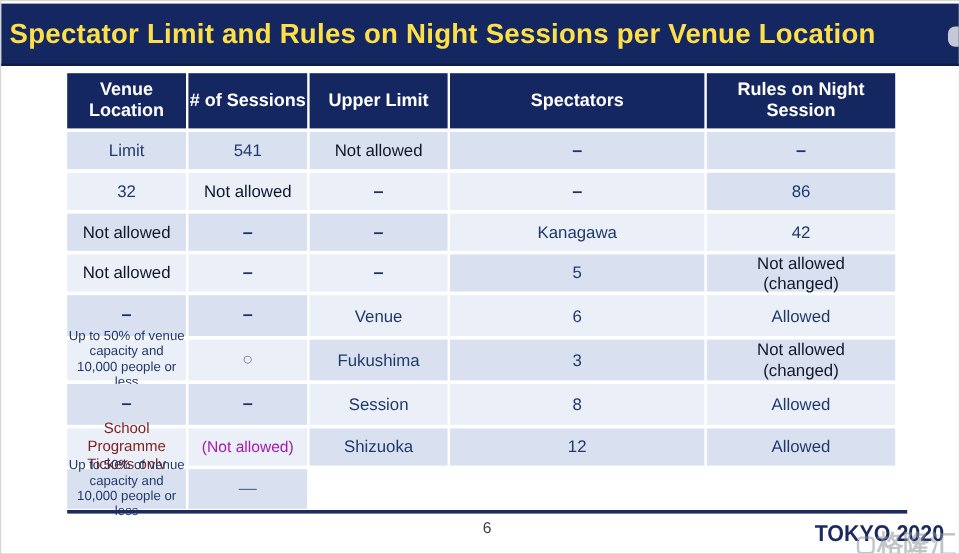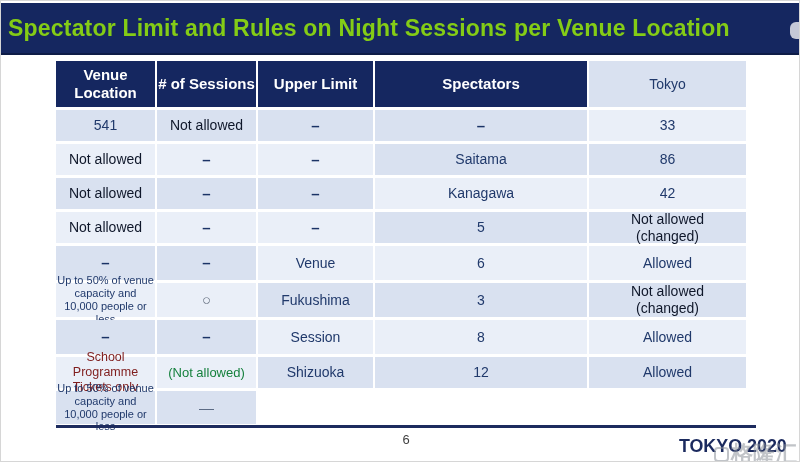--- a/index.html
+++ b/index.html
@@ -7,21 +7,21 @@
     position:relative;width:800px;height:462px;background:#ffffff;
     font-family:"Liberation Sans","DejaVu Sans",sans-serif;
     border:1px solid #d6d6d6;box-sizing:border-box;overflow:hidden;
   }
   .title-bar{
     position:absolute;left:0;top:2px;width:800px;height:50px;
     background:#152760;border-bottom:2px solid #0e1c47;
     display:flex;align-items:center;
   }
   .title-bar h1{
-    margin:0;padding-left:7px;color:#84cc16;font-size:23px;font-weight:bold;
+    margin:0;padding-left:7px;color:#fde047;font-size:23px;font-weight:bold;
     letter-spacing:0.2px;white-space:nowrap;
   }
   .tbl{
     position:absolute;left:55px;top:60px;width:690px;
     display:grid;
     grid-template-columns:99px 99px 115px 212px 157px;
     grid-template-rows:46px 31px 31px 31px 31px 34px 34px 34px 31px 33px;
     column-gap:2px;row-gap:3px;background:#ffffff;
   }
   .cell{
@@ -34,21 +34,21 @@
   .dark{background:#d9e1f0;}
   .light{background:#eaeff8;}
   .navy{color:#20396b;}
   .red{color:#0f172a;}
   .c-venue,.c-num,.c-spec{font-size:14px;}
   .dash{font-size:15px;font-weight:bold;color:#1b3366;}
   .c-limit-text{font-size:11px;color:#20396b;}
   .c-limit-text-md{font-size:12.5px;color:#7f1d1d;}
   .circle{font-size:15px;color:#6b7686;font-weight:normal;}
   .emdash{font-size:15px;color:#5c6b85;font-weight:normal;}
-  .rules-text{font-size:13px;color:#15803d;}
+  .rules-text{font-size:13px;color:#a21caf;}
   .footer-line{
     position:absolute;left:55px;top:424px;width:700px;height:3px;background:#1d2b5e;
   }
   .page-num{
     position:absolute;left:0;top:431px;width:810px;text-align:center;
     font-size:13px;color:#3f3f3f;
   }
   .tokyo-logo{
     position:absolute;right:12px;top:434px;
     font-size:19px;font-weight:800;color:#1b2a5e;letter-spacing:0px;
@@ -76,33 +76,33 @@
   </div>
 
   <div class="wm-fragment"></div>
 
   <div class="tbl">
 
     <div class="cell hcell">Venue Location</div>
     <div class="cell hcell"># of Sessions</div>
     <div class="cell hcell">Upper Limit</div>
     <div class="cell hcell">Spectators</div>
+    <div class="cell hcell">Rules on Night Session</div>
 
-    <div class="cell dark c-venue navy">Tokyo</div>
+    <div class="cell dark c-venue navy">Limit</div>
     <div class="cell dark c-num navy">541</div>
     <div class="cell dark c-spec red">Not allowed</div>
     <div class="cell dark dash">–</div>
     <div class="cell dark dash">–</div>
 
-    <div class="cell light c-num navy">33</div>
+    <div class="cell light c-num navy">32</div>
     <div class="cell light c-spec red">Not allowed</div>
     <div class="cell light dash">–</div>
     <div class="cell light dash">–</div>
 
-    <div class="cell dark c-venue navy">Saitama</div>
     <div class="cell dark c-num navy">86</div>
     <div class="cell dark c-spec red">Not allowed</div>
     <div class="cell dark dash">–</div>
     <div class="cell dark dash">–</div>
 
     <div class="cell light c-venue navy">Kanagawa</div>
     <div class="cell light c-num navy">42</div>
     <div class="cell light c-spec red">Not allowed</div>
     <div class="cell light dash">–</div>
     <div class="cell light dash">–</div>

